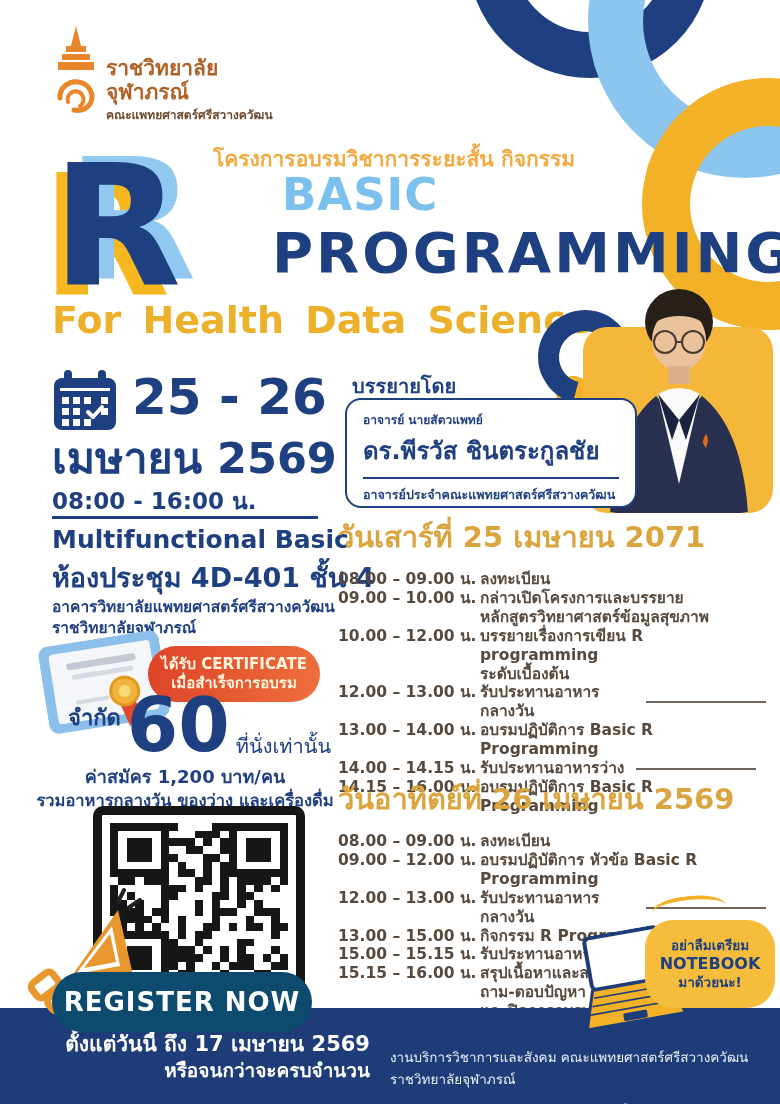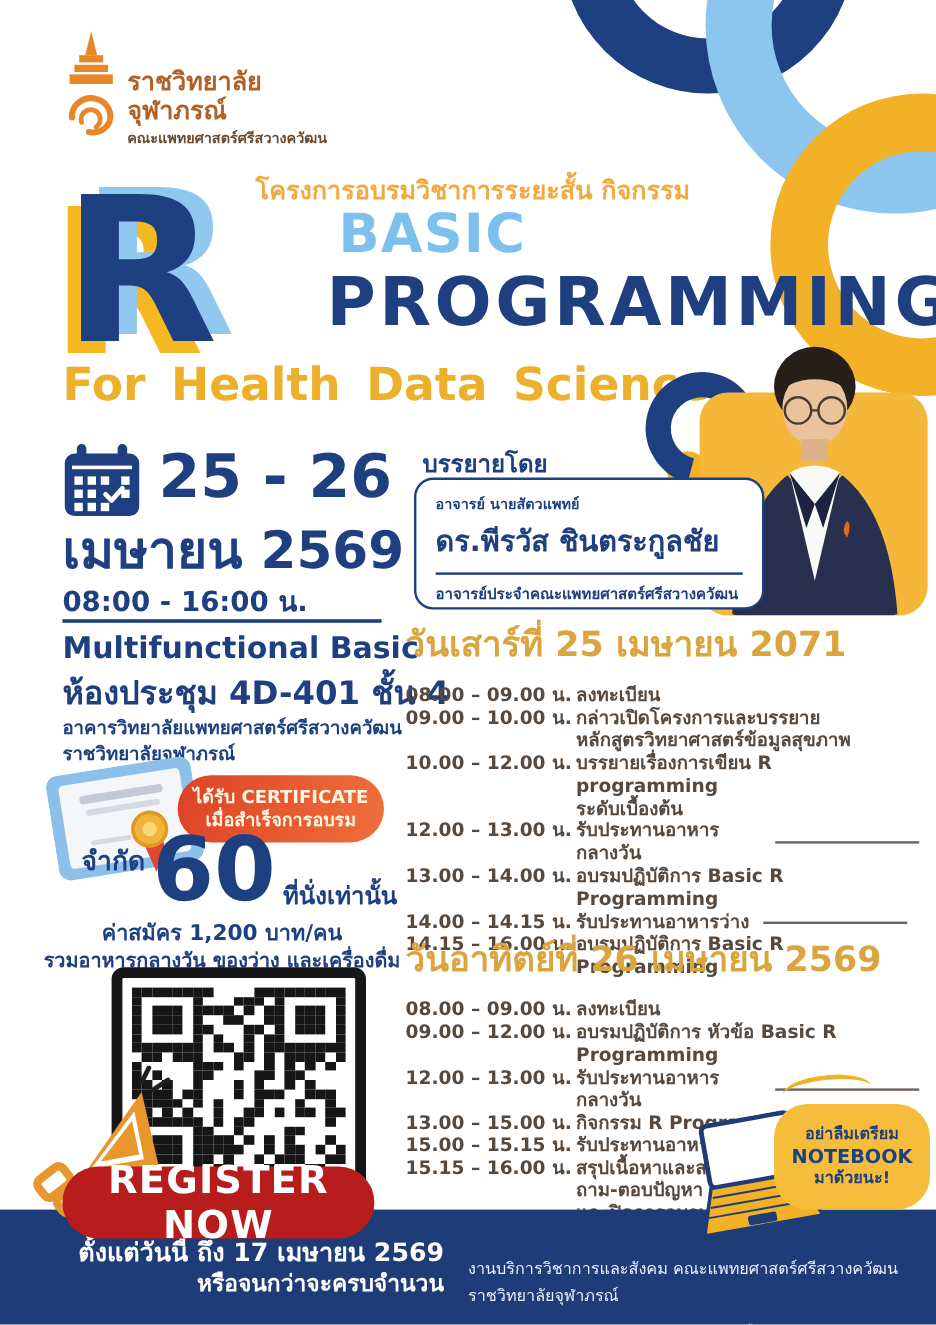--- a/index.html
+++ b/index.html
@@ -46,36 +46,36 @@
 
   
   .cert-icon { position:absolute; left:44px; top:638px; transform:rotate(-9deg); }
   .cert-pill { position:absolute; left:148px; top:646px; width:172px; height:56px;
                background:linear-gradient(100deg,#dd4327,#ef6f3d); border-radius:28px;
                display:flex; flex-direction:column; justify-content:center; align-items:center;
                color:#fff6dd; font-weight:800; font-size:15px; line-height:1.3; }
   .seats-row { position:absolute; left:68px; top:688px; display:flex; align-items:flex-start; color:#1e3f80; }
   .seats-pre { font-size:22px; font-weight:700; margin-top:12px; }
   .seats-num { font-size:74px; font-weight:800; line-height:1; margin:0 6px; }
-  .seats-suf { font-size:20px; font-weight:700; margin-top:42px; }
+  .seats-suf { font-size:20px; font-weight:400; margin-top:42px; }
   .fee-1 { position:absolute; left:30px; top:762px; width:310px; text-align:center; font-size:18px; font-weight:700; color:#1e3f80; }
   .fee-2 { position:absolute; left:20px; top:787px; width:330px; text-align:center; font-size:16.5px; font-weight:700; color:#1e3f80; }
 
   
   .qr-box { position:absolute; left:93px; top:806px; width:212px; height:196px;
             background:#fff; border:9px solid #161616; border-radius:10px; padding:8px; z-index:2; }
   .qr-grid { width:100%; height:100%; display:grid;
              grid-template-columns:repeat(21,1fr); grid-template-rows:repeat(21,1fr); }
   .qr-grid .qb { background:#161616; }
 
   
   .megaphone { position:absolute; left:18px; top:888px; z-index:3; }
   .reg-btn { position:absolute; left:52px; top:972px; width:260px; height:60px;
-             background:#b91c1c; border-radius:32px; z-index:3; border:none; cursor:pointer;
-             color:#ffffff; font-family:inherit; font-size:32px; font-weight:800; letter-spacing:1px;
+             background:#0c4a6e; border-radius:32px; z-index:3; border:none; cursor:pointer;
+             color:#ffffff; font-family:inherit; font-size:26px; font-weight:800; letter-spacing:1px;
              display:flex; align-items:center; justify-content:center; }
 
   
   .lect-by { position:absolute; left:352px; top:370px; font-size:20px; font-weight:700; color:#1e3f80; }
   .spk-card { position:absolute; left:345px; top:398px; width:292px; height:110px;
               border:2px solid #1e3f80; border-radius:16px; background:#fff;
               padding:10px 16px; z-index:1; }
   .spk-pre  { font-size:12px; font-weight:700; color:#1e3f80; }
   .spk-name { font-size:24px; font-weight:800; color:#1e3f80; margin-top:2px; }
   .spk-div  { width:100%; height:1.5px; background:#1e3f80; margin:7px 0 6px; }

